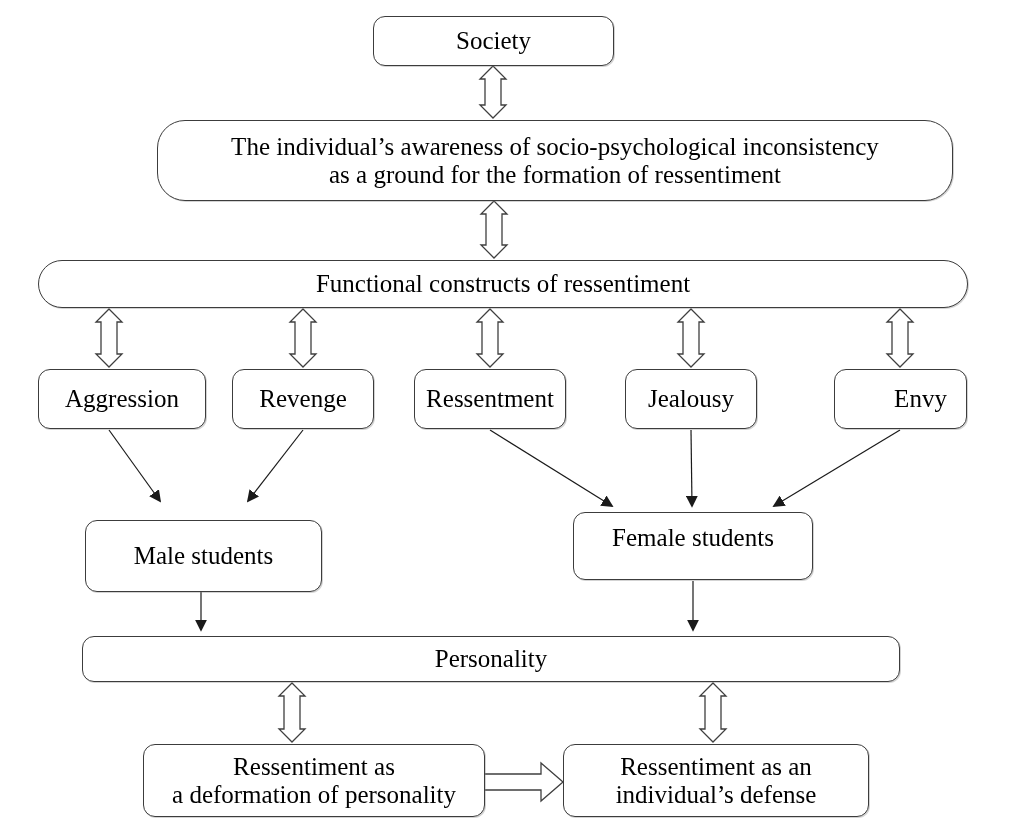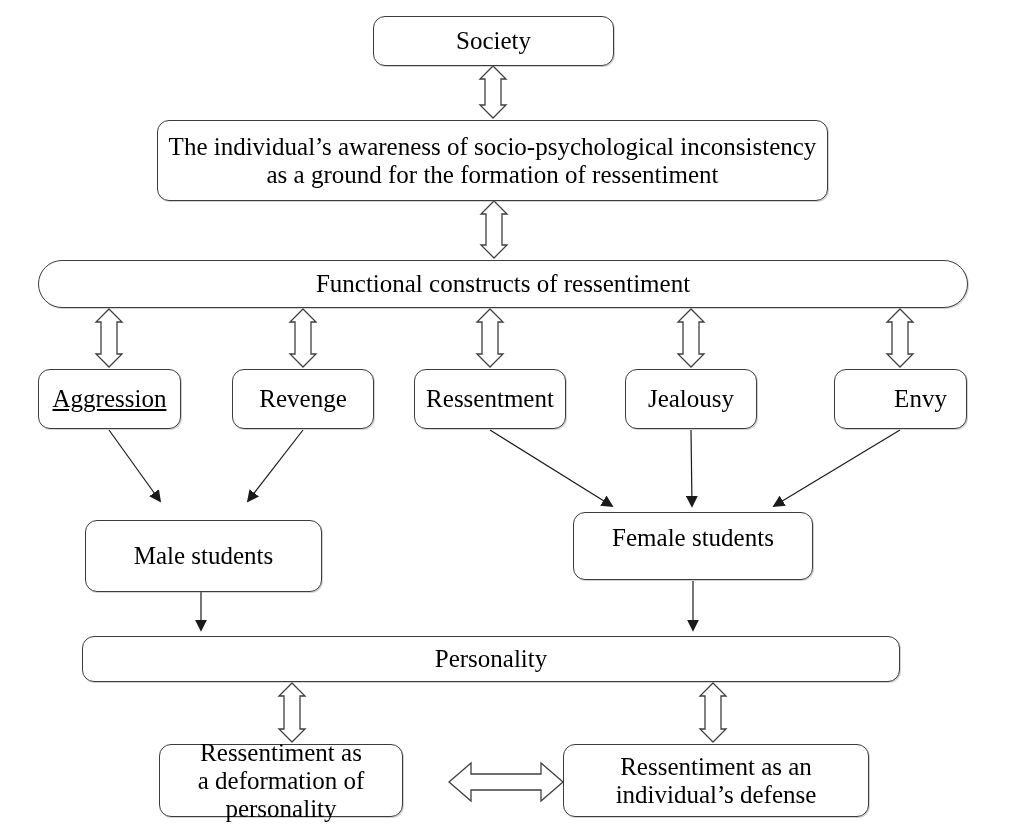--- a/index.html
+++ b/index.html
@@ -10,31 +10,31 @@
   }
   .overlay{position:absolute;left:0;top:0;width:1034px;height:836px;}
   .node{
     position:absolute;box-sizing:border-box;background:#fff;
     border:1.4px solid #3c3c3c;border-radius:12px;
     display:flex;flex-direction:column;align-items:center;justify-content:center;
     text-align:center;font-size:25px;line-height:28px;
     box-shadow:1px 1px 0 rgba(130,130,130,.35);
   }
   #n-society{left:373px;top:16px;width:241px;height:50px;}
-  #n-awareness{left:157px;top:120px;width:671px;height:81px;}
+  #n-awareness{left:157px;top:120px;width:796px;height:81px;border-radius:28px;}
   #n-functional{left:38px;top:260px;width:930px;height:48px;border-radius:24px;}
-  #n-aggression{left:38px;top:369px;width:143px;height:60px;text-decoration:underline;}
+  #n-aggression{left:38px;top:369px;width:168px;height:60px;}
   #n-revenge{left:232px;top:369px;width:142px;height:60px;}
   #n-ressentment{left:414px;top:369px;width:152px;height:60px;}
   #n-jealousy{left:625px;top:369px;width:132px;height:60px;}
   #n-envy{left:834px;top:369px;width:133px;height:60px;padding-left:40px;}
   #n-male{left:85px;top:520px;width:237px;height:72px;}
   #n-female{left:573px;top:512px;width:240px;height:68px;padding-bottom:16px;}
   #n-personality{left:82px;top:636px;width:818px;height:46px;}
-  #n-deformation{left:159px;top:744px;width:244px;height:73px;}
+  #n-deformation{left:143px;top:744px;width:342px;height:73px;}
   #n-defense{left:563px;top:744px;width:306px;height:73px;}
   .doublearrow{fill:#ffffff;stroke:#3f3f3f;stroke-width:1.3;}
   .flowline{stroke:#1a1a1a;stroke-width:1.2;fill:none;}
 </style>
 </head>
 <body>
 
 <div class="canvas">
 
   <svg class="overlay" viewBox="0 0 1034 836" xmlns="http://www.w3.org/2000/svg">

